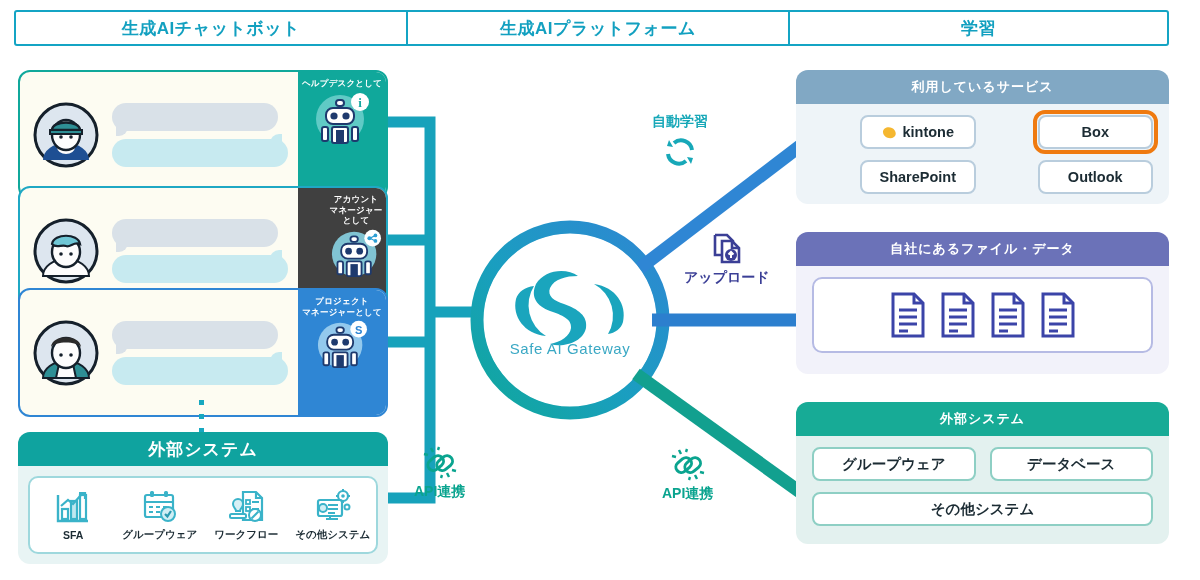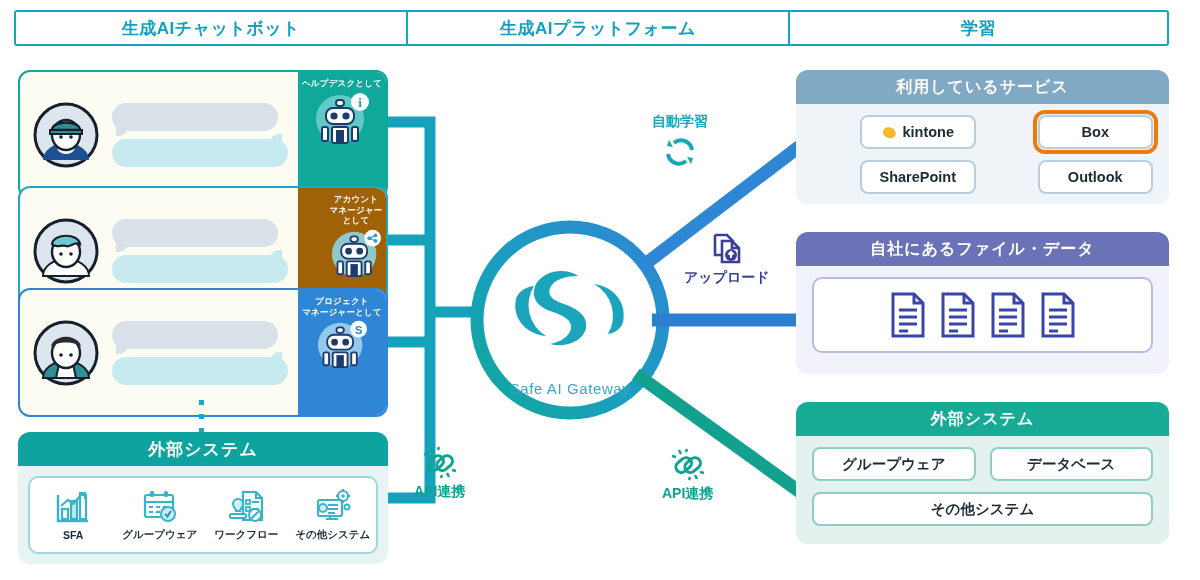--- a/index.html
+++ b/index.html
@@ -35,21 +35,21 @@
   .bub.a{background:#d9e1e8;width:92%;}
   .bub.b{background:#c7eaf0;width:98%;}
   .bub.a:after{content:"";position:absolute;left:4px;bottom:-5px;width:12px;height:9px;
                background:#d9e1e8;border-bottom-right-radius:10px;}
   .bub.b:after{content:"";position:absolute;right:6px;top:-5px;width:12px;height:9px;
                background:#c7eaf0;border-top-left-radius:10px;}
 
   .badge{width:88px;flex:none;display:flex;flex-direction:column;align-items:center;
          justify-content:flex-start;padding-top:6px;color:#fff;box-sizing:border-box;}
   .badge.g{background:#10a89b;}
-  .badge.c{background:#a16207;padding-left:28px;}
+  .badge.c{background:#404040;padding-left:28px;}
   .badge.b{background:#2f86d4;}
   .badge-label{font-size:8.5px;font-weight:bold;line-height:1.25;text-align:center;
                letter-spacing:.2px;}
   .bot-wrap{position:relative;margin-top:2px;}
 
   
   .dots{position:absolute;left:199px;top:400px;width:8px;}
   .dot{width:5px;height:5px;background:#17a8c0;margin-bottom:9px;}
 
   
@@ -59,38 +59,38 @@
              display:flex;align-items:center;justify-content:center;letter-spacing:1px;}
   .extL-body{margin:10px;height:78px;background:#fff;border:2px solid #9ed8dd;
              border-radius:10px;display:flex;align-items:center;justify-content:space-around;
              box-sizing:border-box;}
   .exti{display:flex;flex-direction:column;align-items:center;gap:4px;width:84px;}
   .exti-label{font-size:10.5px;font-weight:bold;color:#1b2b33;white-space:nowrap;}
 
   
   .core{position:absolute;left:472px;top:222px;width:196px;height:196px;}
   .core-label{position:absolute;left:0;right:0;top:118px;text-align:center;
-              font-size:15px;color:#3aa8c4;letter-spacing:.6px;margin-top:40px;}
+              font-size:15px;color:#3aa8c4;letter-spacing:.6px;}
 
   
   .mid{position:absolute;display:flex;flex-direction:column;align-items:center;}
   .mid-text{font-size:14px;font-weight:bold;white-space:nowrap;}
   .mid.auto{left:652px;top:113px;}
   .mid.auto .mid-text{color:#17a8b8;}
   .mid.upl{left:684px;top:232px;}
   .mid.upl .mid-text{color:#3b3f96;}
   .mid.api1{left:414px;top:446px;}
   .mid.api1 .mid-text{color:#0aa48f;}
   .mid.api2{left:662px;top:448px;}
   .mid.api2 .mid-text{color:#0aa48f;}
   .mid-ico{margin-bottom:3px;}
 
   
   .panel{position:absolute;border-radius:12px;overflow:hidden;box-sizing:border-box;}
-  .panel-head{height:34px;color:#fff;font-weight:bold;font-size:16px;
+  .panel-head{height:34px;color:#fff;font-weight:bold;font-size:13px;
               display:flex;align-items:center;justify-content:center;letter-spacing:1px;}
   .chiprow{display:flex;gap:14px;padding:0 16px;margin-top:11px;}
   .chip{flex:1;height:34px;background:#fff;border-radius:8px;display:flex;
         align-items:center;justify-content:center;font-weight:bold;font-size:14.5px;
         color:#1b2b33;box-sizing:border-box;gap:5px;}
 
   .pSvc{left:796px;top:70px;width:373px;height:134px;background:#eef4f8;}
   .pSvc .panel-head{background:#81a8c4;}
   .pSvc .chip{border:2px solid #b9cddd;margin-left:48px;}
   .chip.hl{position:relative;}

